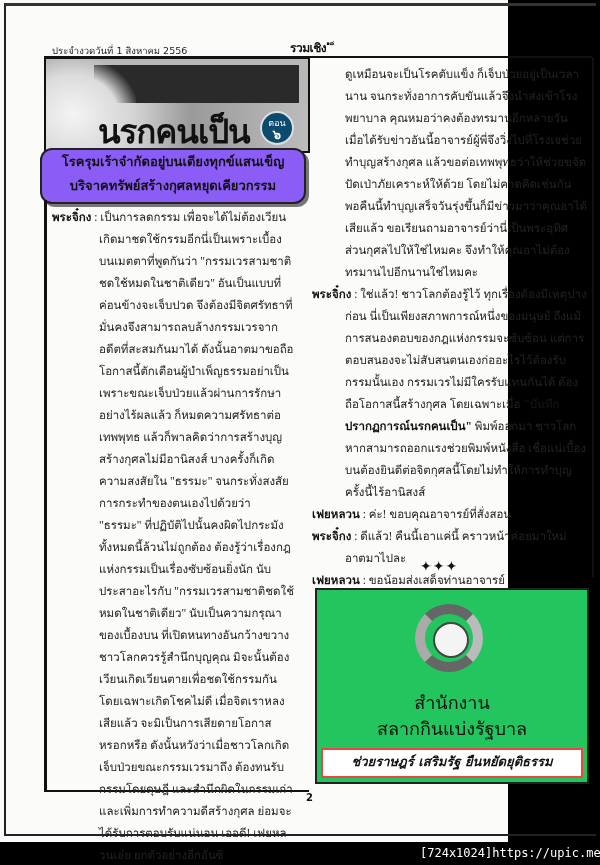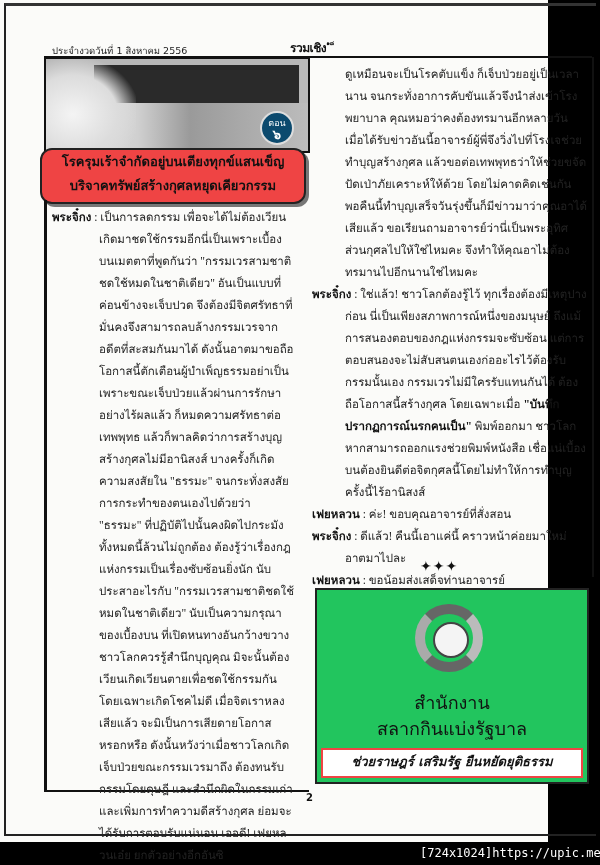--- a/index.html
+++ b/index.html
@@ -1,32 +1,32 @@
 <!DOCTYPE html>
 <html><head>
 <meta charset="utf-8">
 <style>
   html,body{margin:0;padding:0;}
   body{width:600px;height:865px;background:#000;position:relative;overflow:hidden;font-family:"DejaVu Sans",sans-serif;}
-  .page{position:absolute;left:0;top:0;width:548px;height:842px;background:#fbfbf9;}
+  .page{position:absolute;left:0;top:0;width:508px;height:842px;background:#fbfbf9;}
   .frame{position:absolute;left:4px;top:3px;width:590px;height:828px;border:2px solid #222;border-right:none;border-top:3px solid #333;}
   .header-line{position:absolute;left:52px;top:43px;font-size:9.5px;color:#222;}
   .masthead{position:absolute;left:290px;top:38px;font-size:12px;font-weight:bold;color:#111;letter-spacing:-0.5px;}
   .masthead small{font-size:6px;vertical-align:top;}
   .rule{position:absolute;left:44px;top:56px;width:548px;height:2px;background:#111;}
   .banner{position:absolute;left:44px;top:57px;width:262px;height:92px;background:#b8b8b8;border:2px solid #111;overflow:hidden;}
   .banner .dark{position:absolute;left:48px;top:6px;width:205px;height:38px;background:#2a2a2a;}
   .banner .mid{position:absolute;left:0;top:44px;width:262px;height:48px;background:linear-gradient(90deg,#e8e8e8 0%,#d0d0d0 35%,#9a9a9a 55%,#bcbcbc 100%);}
   .banner .splash{position:absolute;left:0;top:0;width:90px;height:92px;background:radial-gradient(ellipse at 30% 60%,#f4f4f4 0%,#dcdcdc 50%,rgba(200,200,200,0) 75%);}
   .banner .t1{position:absolute;left:60px;top:10px;color:#fff;font-size:19px;font-weight:bold;letter-spacing:0.5px;}
   .banner .t2{position:absolute;left:52px;top:46px;color:#111;font-size:33px;font-weight:bold;font-family:"DejaVu Serif",serif;letter-spacing:-1px;}
   .badge{position:absolute;left:214px;top:52px;width:34px;height:34px;border-radius:50%;background:#0c4a6e;color:#fff;text-align:center;font-size:9px;line-height:12px;padding-top:4px;box-sizing:border-box;border:2px solid #ddd;}
   .badge span{display:block;}
   .badge .num{font-size:13px;font-weight:bold;}
-  .subtitle{position:absolute;left:40px;top:148px;width:262px;height:52px;border:2px solid #222;border-radius:12px;background:#ef4444;box-shadow:3px 3px 0 #777;text-align:center;font-weight:bold;font-size:13px;line-height:24px;color:#111;}
+  .subtitle{position:absolute;left:40px;top:148px;width:262px;height:52px;border:2px solid #222;border-radius:12px;background:#8b5cf6;box-shadow:3px 3px 0 #777;text-align:center;font-weight:bold;font-size:13px;line-height:24px;color:#111;}
   .leftcol{position:absolute;left:44px;top:200px;width:262px;height:590px;border-left:3px solid #111;border-bottom:2px solid #111;}
   .rightcol{position:absolute;left:306px;top:57px;width:286px;height:520px;border-right:2px solid #111;}
   .txt{font-size:11.5px;line-height:22px;color:#222;font-family:Liberation Serif, serif;}
   .para{margin:0;}
   .speaker{font-weight:bold;color:#111;}
   .left-body{position:absolute;left:44px;top:206px;width:252px;}
   .right-body{position:absolute;left:312px;top:63px;width:276px;}
   .hang{text-indent:-47px;padding-left:47px;}
   .bold{font-weight:bold;color:#111;}
   .stars{position:absolute;left:420px;top:558px;font-size:14px;color:#111;letter-spacing:1px;}
@@ -48,20 +48,21 @@
   <div class="header-line">ประจำงวดวันที่ 1 สิงหาคม 2556</div>
   <div class="masthead">
     <span>รวมเชิง</span><small>๑๘</small>
   </div>
   <div class="rule"></div>
 
   <div class="banner">
     <div class="mid"></div>
     <div class="dark"></div>
     <div class="splash"></div>
+    <div class="t2">นรกคนเป็น</div>
     <div class="badge">
       <span>ตอน</span>
       <span class="num">๖</span>
     </div>
   </div>
 
   <div class="subtitle">
     <div>โรครุมเร้าจำกัดอยู่บนเตียงทุกข์แสนเข็ญ</div>
     <div>บริจาคทรัพย์สร้างกุศลหยุดเคียวกรรม</div>
   </div>

